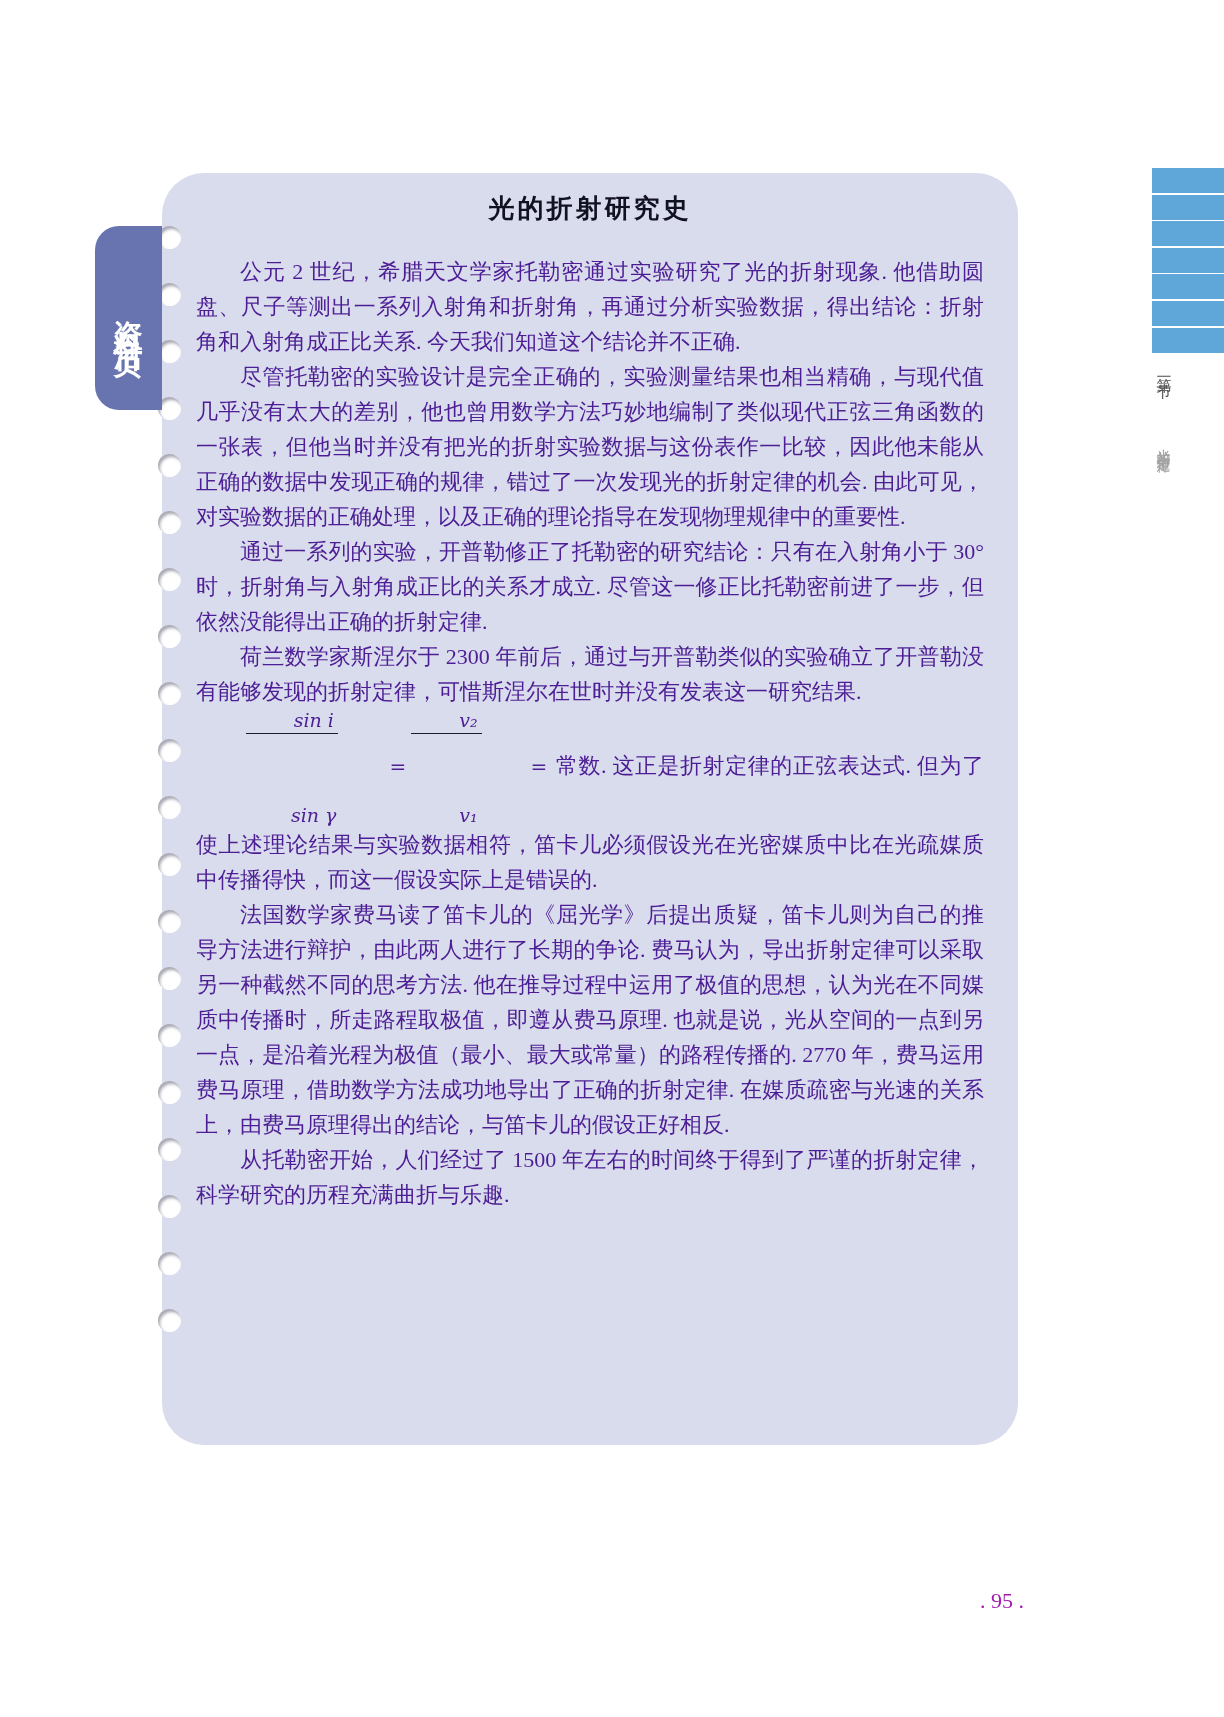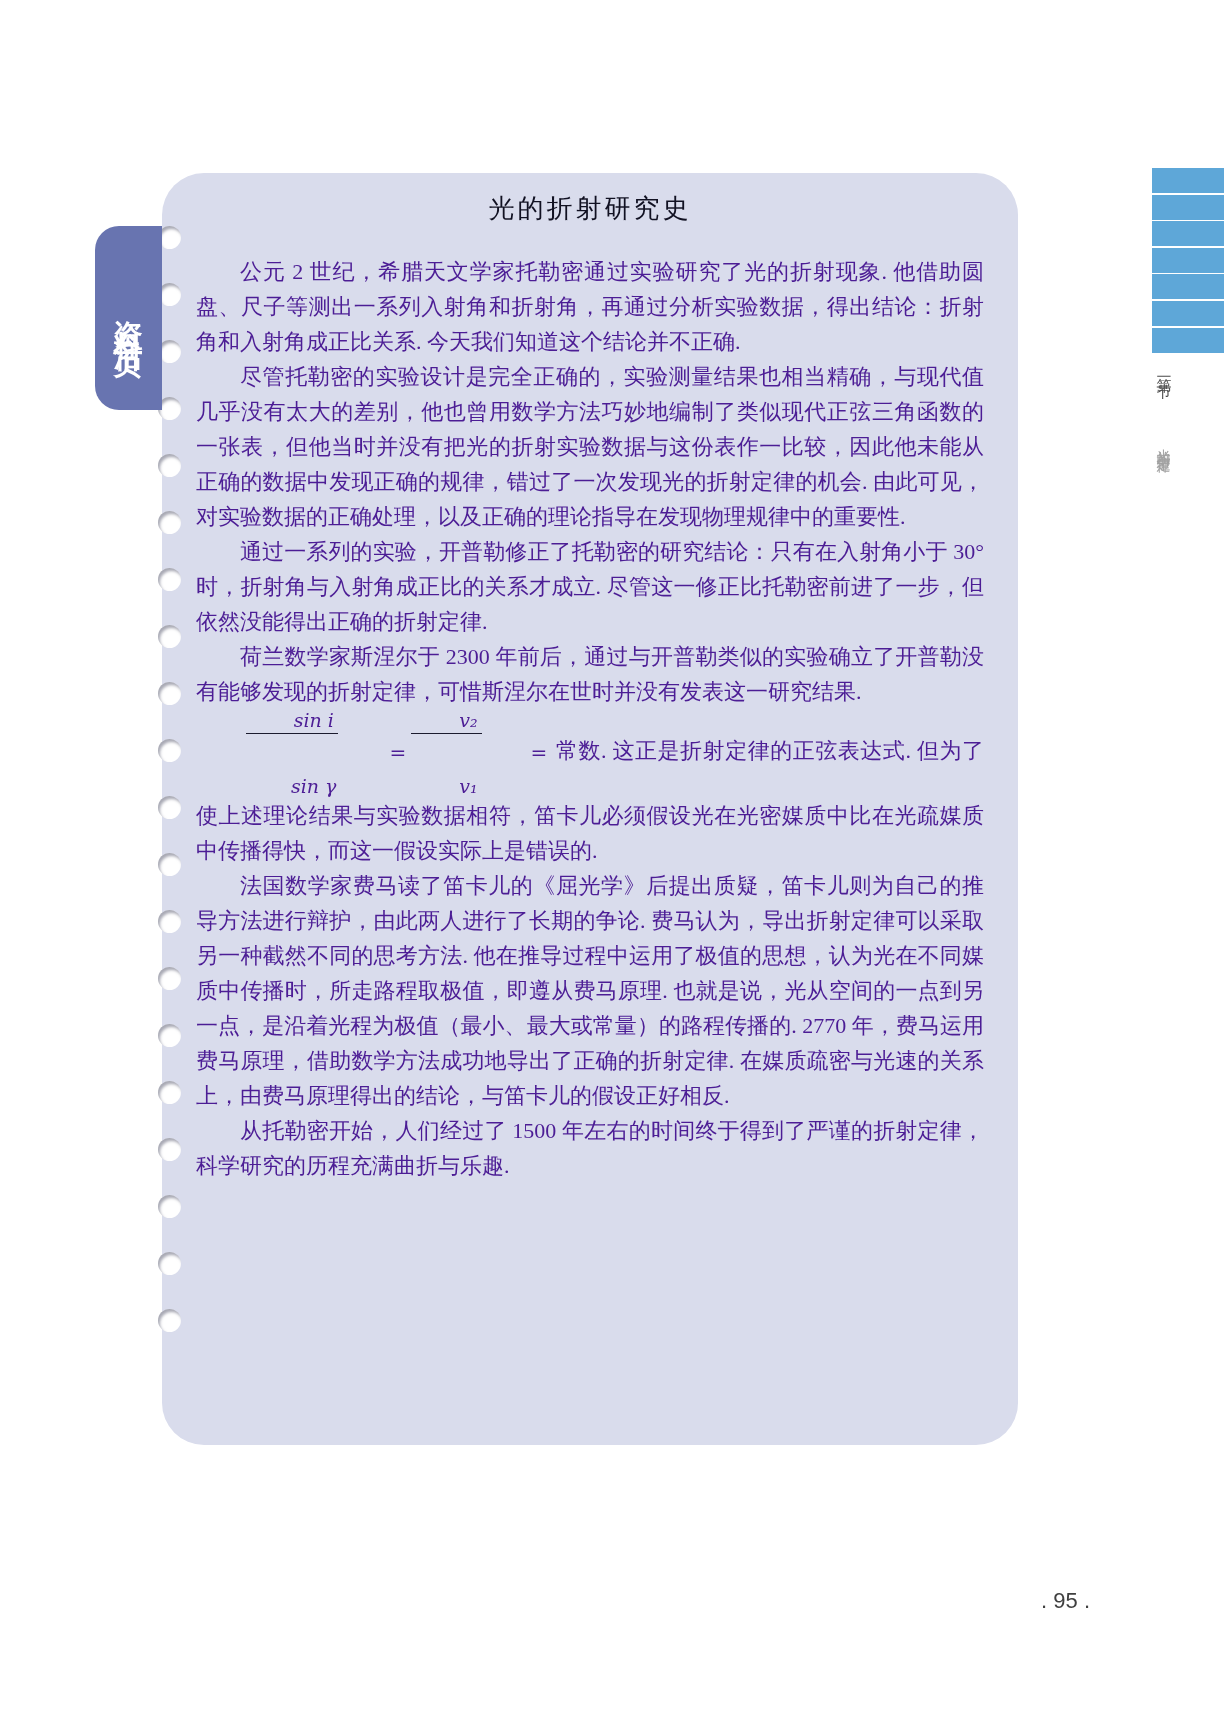--- a/index.html
+++ b/index.html
@@ -16,21 +16,21 @@
     left:162px;top:173px;
     width:856px;height:1272px;
     background:#d9dcec;
     border-radius:42px;
     box-sizing:border-box;
     padding:18px 34px 0 34px;
   }
   .panel-title{
     text-align:center;
     font-family:"Liberation Sans","DejaVu Sans",sans-serif;
-    font-weight:normal;
+    font-weight:bold;
     font-size:26px;
     letter-spacing:3px;
     color:#111122;
     margin:0 0 28px 0;
   }
   .text-body{
     font-size:22px;
     line-height:35px;
     color:#4c1d95;
     text-align:justify;
@@ -47,20 +47,21 @@
     margin:0 3px;
     font-family:"DejaVu Serif","Liberation Serif",serif;
   }
   .frac{
     display:inline-flex;
     flex-direction:column;
     align-items:center;
     font-style:italic;
     font-size:19px;
     line-height:1.2;
+    gap:29px;
   }
   .frac .num{
     border-bottom:1.5px solid #1b1b2e;
     padding:0 4px 1px 4px;
   }
   .frac .den{padding:1px 4px 0 4px;margin-top:40px;}
   .feq{
     font-style:normal;
     font-size:20px;
     margin:0 5px;
@@ -129,24 +130,24 @@
     left:1155px;top:438px;
     font-size:14px;
     letter-spacing:2px;
     color:#a2a2a2;
   }
   
   .page-number{
     position:absolute;
     left:980px;top:1588px;
     width:110px;
-    text-align:right;
-    font-family:Liberation Sans, sans-serif;
+    text-align:left;
+    font-family:Liberation Serif, serif;
     font-size:22px;
-    color:#404040;
+    color:#a21caf;
   }
 </style>
 </head>
 <body>
 
 <div class="panel">
   <h1 class="panel-title">光的折射研究史</h1>
   <div class="text-body">
     <p>公元 2 世纪，希腊天文学家托勒密通过实验研究了光的折射现象. 他借助圆盘、尺子等测出一系列入射角和折射角，再通过分析实验数据，得出结论：折射角和入射角成正比关系. 今天我们知道这个结论并不正确.</p>
     <p>尽管托勒密的实验设计是完全正确的，实验测量结果也相当精确，与现代值几乎没有太大的差别，他也曾用数学方法巧妙地编制了类似现代正弦三角函数的一张表，但他当时并没有把光的折射实验数据与这份表作一比较，因此他未能从正确的数据中发现正确的规律，错过了一次发现光的折射定律的机会. 由此可见，对实验数据的正确处理，以及正确的理论指导在发现物理规律中的重要性.</p>

